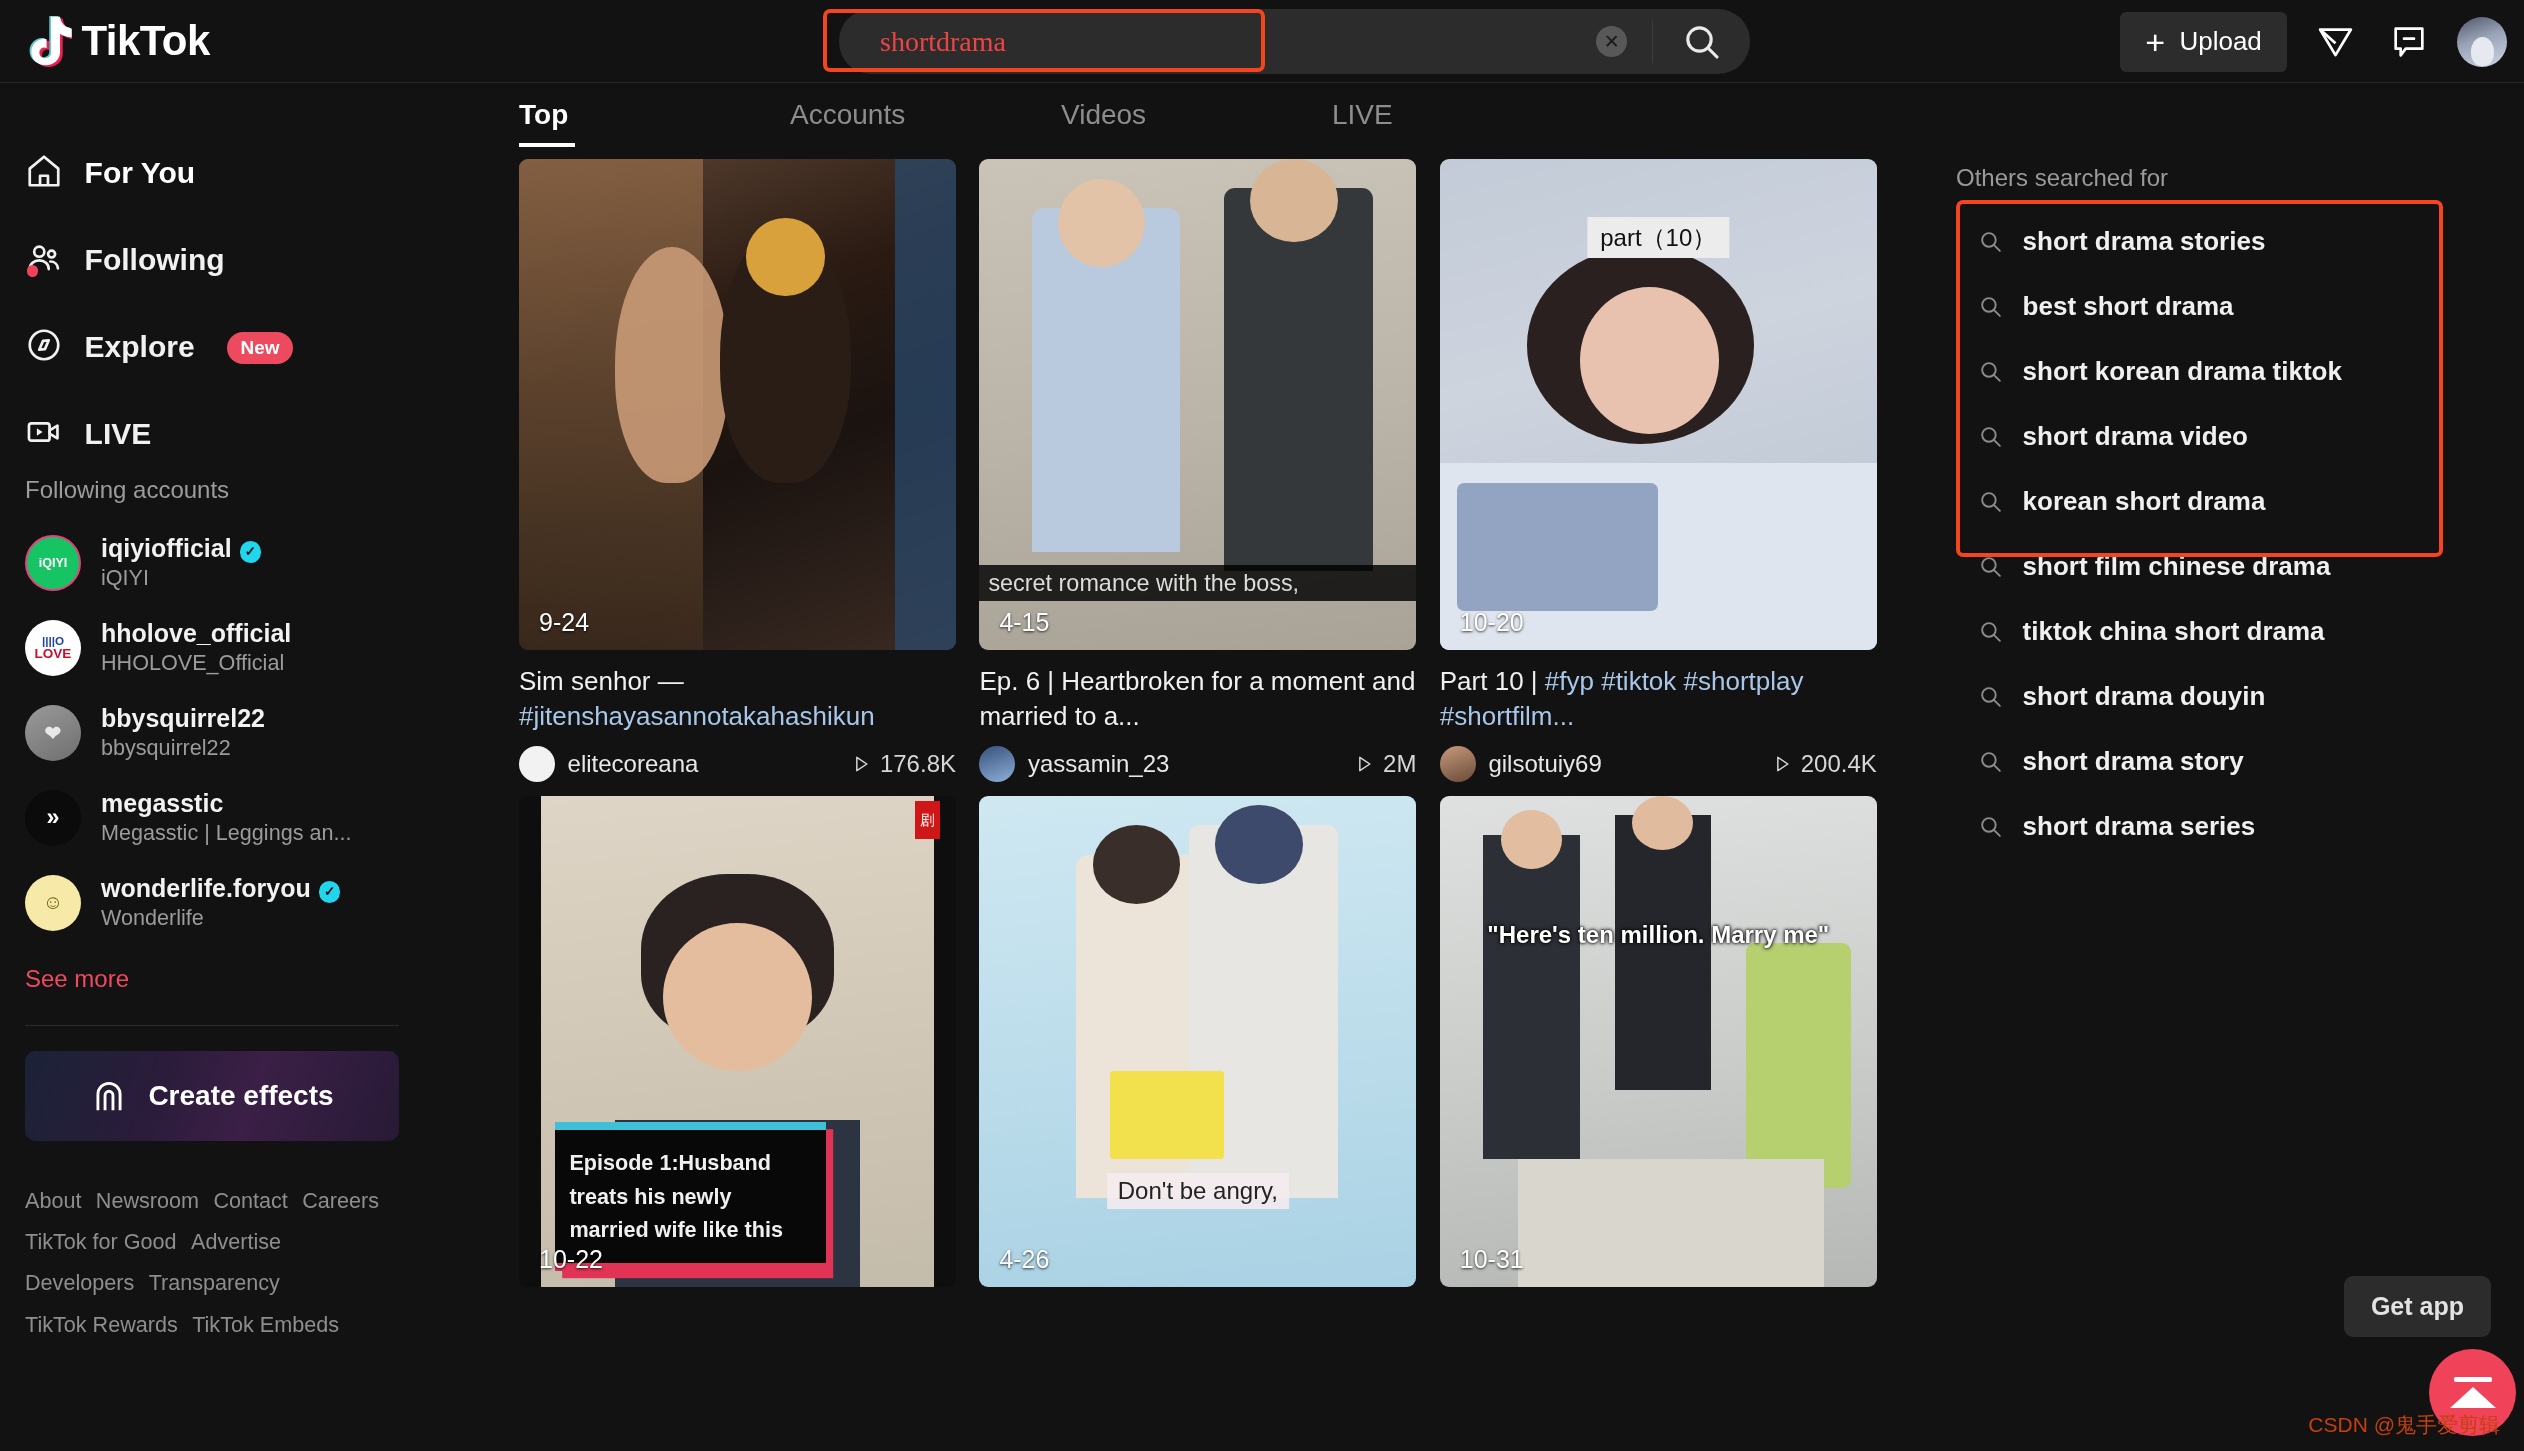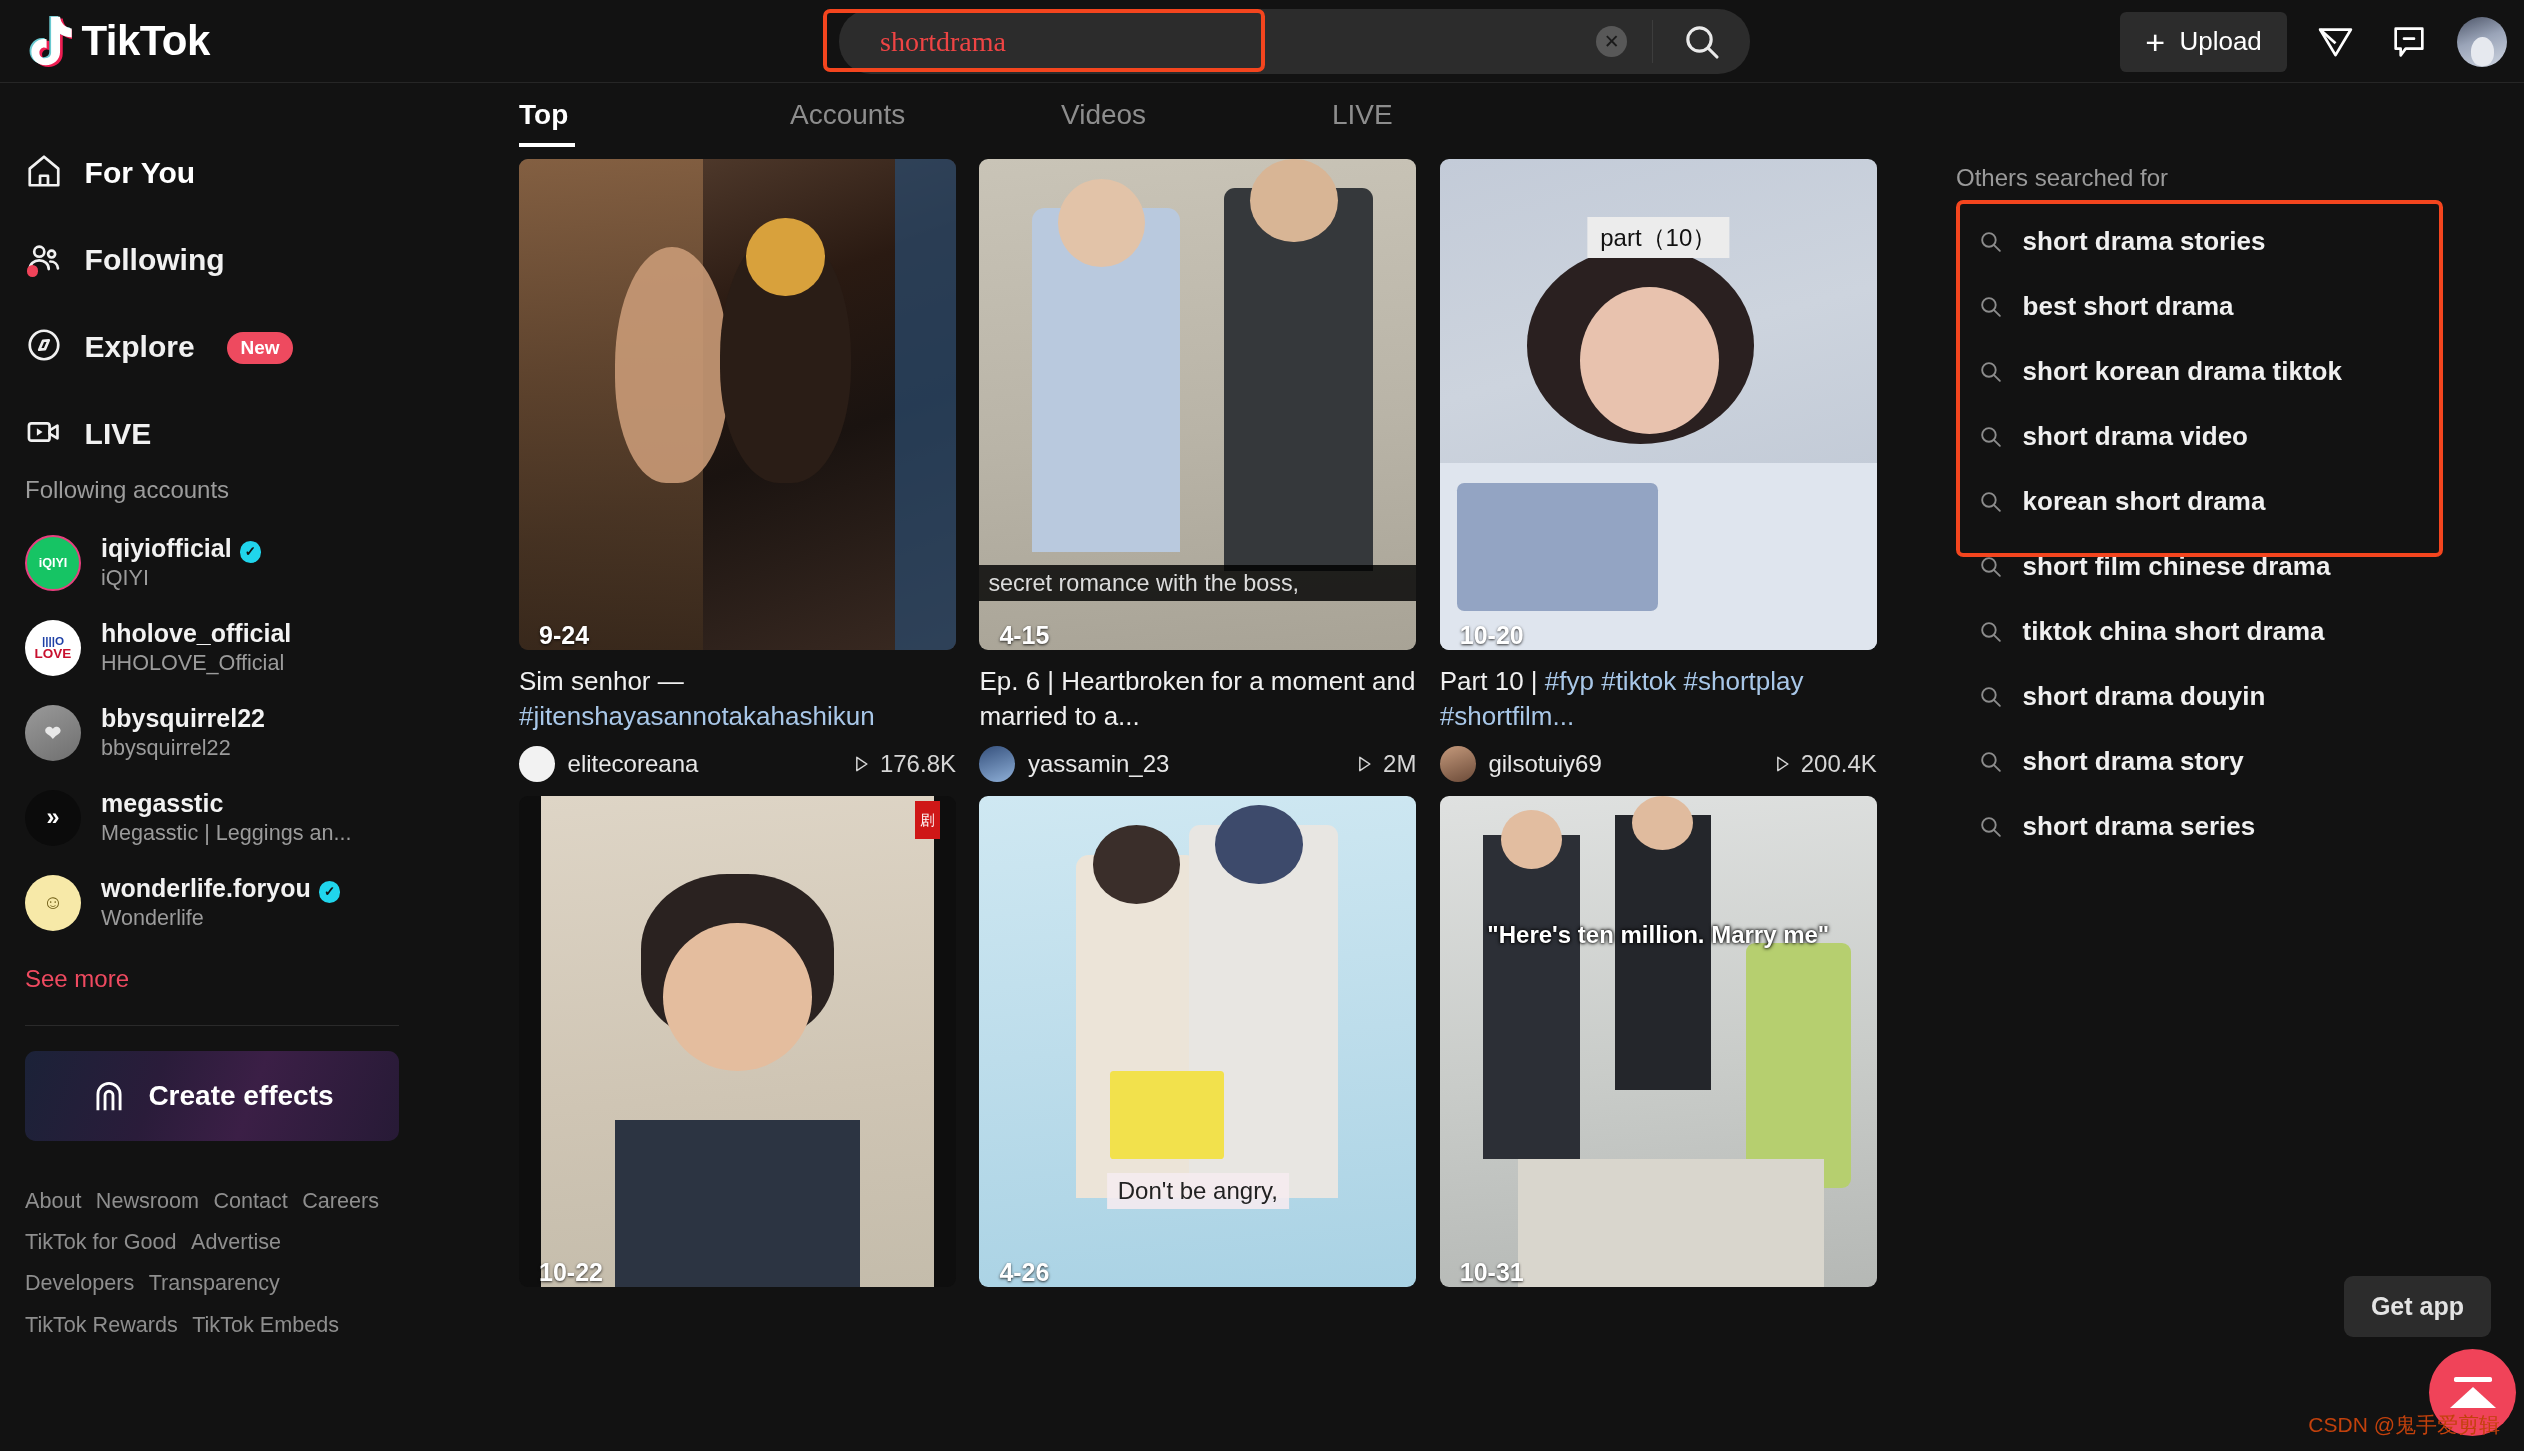--- a/index.html
+++ b/index.html
@@ -165,22 +165,22 @@
   .grid {
     display: grid; grid-template-columns: repeat(3, 437px);
     gap: 13.5px 23.4px; width: 1377px;
   }
   .card { width: 437px; cursor: pointer; }
   .thumb {
     width: 437px; height: 491px; border-radius: 9px;
     position: relative; overflow: hidden; background: #1d1d1d;
   }
   .thumb .date {
-    position: absolute; left: 20px; bottom: 0;
-    font-size: 25px; color: #fff; font-weight: 700;
+    position: absolute; left: 20px; bottom: 13px;
+    font-size: 25px; color: #fff; font-weight: 400;
     text-shadow: 0 0.9px 2.7px rgba(0,0,0,.8); z-index: 6;
   }
   .cap-bar {
     position: absolute; left: 0; width: 100%;
     background: rgba(0,0,0,.82); color: #dcdcdc;
     font-size: 23.4px; padding: 4.5px 9px; z-index: 5;
   }
   .cap-white {
     position: absolute; color: #fff; font-size: 24px; z-index: 5;
     text-align: center; text-shadow: 0 0 4.5px #000, 0 0 2.7px #000; font-weight: 700;
@@ -525,20 +525,21 @@
         </div>
       </div>
 
       <div class="card">
         <div class="thumb" style="background:#0e0e0e;">
           <div style="position:absolute;left:5%;top:0;width:90%;height:100%;background:linear-gradient(175deg,#ded5c6 0%,#cfc5b4 60%,#c4bcab 100%);"></div>
           <div style="position:absolute;left:28%;top:16%;width:44%;height:34%;border-radius:45% 45% 40% 40%;background:#2a2220;"></div>
           <div style="position:absolute;left:33%;top:26%;width:34%;height:30%;border-radius:50%;background:#e4bd9e;"></div>
           <div style="position:absolute;left:22%;bottom:0;width:56%;height:34%;background:#2c3442;"></div>
           <div class="red-chip">剧</div>
+          <div class="episode-box">Episode 1:Husband treats his newly married wife like this</div>
           <span class="date">10-22</span>
         </div>
       </div>
 
       <div class="card">
         <div class="thumb" style="background:linear-gradient(175deg,#cfe8f2 0%,#bdddeb 50%,#a9d2e4 100%);">
           <div style="position:absolute;left:22%;top:12%;width:28%;height:70%;background:#ece4d8;border-radius:12.6px 12.6px 0 0;"></div>
           <div style="position:absolute;left:26%;top:6%;width:20%;height:16%;border-radius:50%;background:#3a2e2a;"></div>
           <div style="position:absolute;left:48%;top:6%;width:34%;height:76%;background:#e8e6e2;border-radius:10.8px 10.8px 0 0;"></div>
           <div style="position:absolute;left:54%;top:2%;width:20%;height:16%;border-radius:50%;background:#3d4a6b;"></div>

